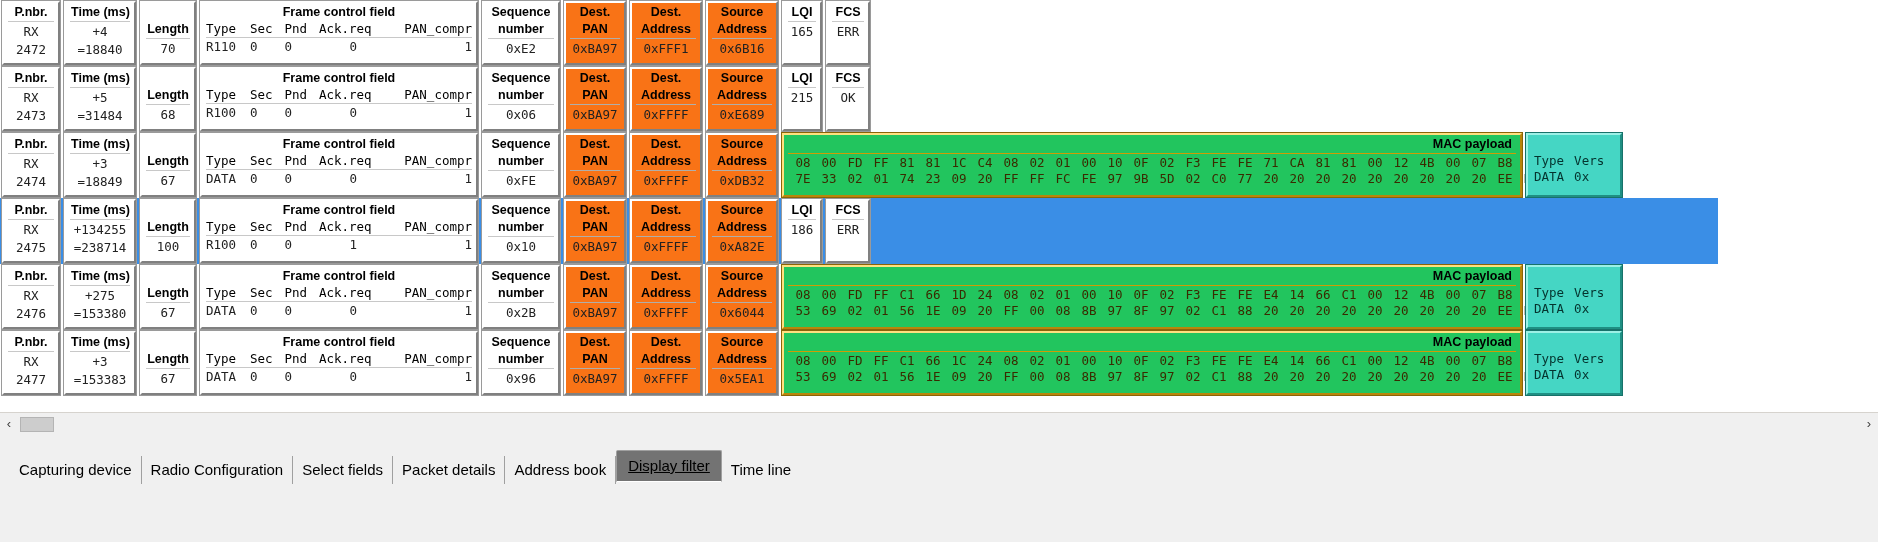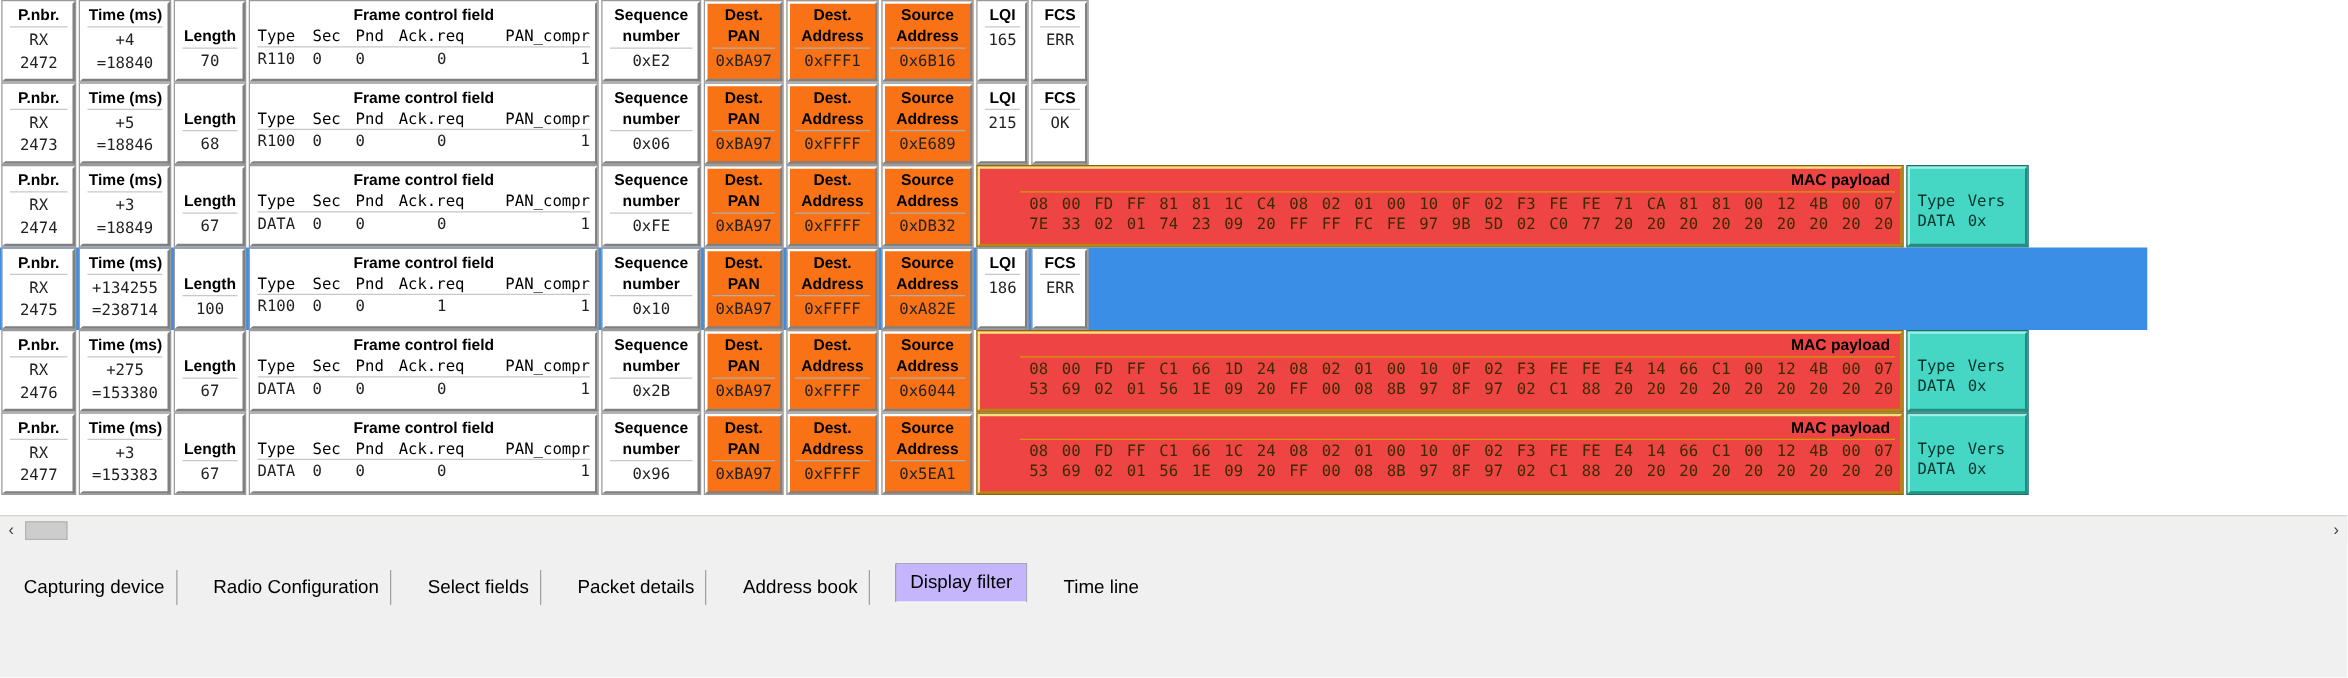--- a/index.html
+++ b/index.html
@@ -38,21 +38,21 @@
     outline:1px solid #9a9a9a;
     background:#f97316;
     margin-right:4px;
     display:flex;
     flex-direction:column;
     align-items:stretch;
     flex:0 0 auto;
     position:relative;
   }
   .panel.white { background:#ffffff; }
-  .panel.amber { background:#ef4444; border-color:#b8860b; border-top-color:#ffe080; border-left-color:#ffe080; outline-color:#8a6508;padding-left:28px;}
+  .panel.amber { background:#22c55e; border-color:#b8860b; border-top-color:#ffe080; border-left-color:#ffe080; outline-color:#8a6508;}
   .panel.teal  { background:#45D6C4; border-color:#1f8f83; border-top-color:#9cf0e6; border-left-color:#9cf0e6; outline-color:#17726a;}
 
   .p-head {
     font-size:12.5px;
     font-weight:bold;
     color:#000;
     text-align:center;
     padding:2px 5px 1px 5px;
     line-height:14px;
   }
@@ -158,39 +158,40 @@
   }
 
   
   .tabbar {
     position:relative;
     width:1878px; height:108px;
     background:#f0f0f0;
     padding-top:22px;
     padding-left:10px;
   }
-  .tabstrip { display:flex; align-items:flex-end; height:28px;gap:20px; }
+  .tabstrip { display:flex; align-items:flex-end; height:28px; }
   .tab {
     font-size:15px;
     color:#000;
     padding:5px 9px 6px 9px;
     background:#f0f0f0;
     border-right:1px solid #a0a0a0;
     line-height:17px;
     position:relative;
     top:0;
   }
   .tab.active {
-    background:#c4b5fd;
+    background:#737373;
     border:1px solid #a0a0a0;
     border-bottom:1px solid #ffffff;
     border-radius:2px 2px 0 0;
     padding:6px 11px 7px 11px;
     top:-2px;
     z-index:2;
+    text-decoration:underline;
   }
   .tab.last { border-right:none; }
 </style>
 </head>
 <body>
 
 <div class="packet-list">
     <div class="packet-row">
       <div class="panel white col-pnbr">
         <div class="p-head">P.nbr.</div>
@@ -266,21 +267,21 @@
       <div class="panel white col-pnbr">
         <div class="p-head">P.nbr.</div>
         <div class="p-sep"></div>
         <div class="p-val">RX</div>
         <div class="p-val">2473</div>
       </div>
       <div class="panel white col-time">
         <div class="p-head">Time (ms)</div>
         <div class="p-sep"></div>
         <div class="p-val">+5</div>
-        <div class="p-val">=18846</div>
+        <div class="p-val">=31484</div>
       </div>
       <div class="panel white col-len">
         <div class="p-head">Length</div>
         <div class="p-sep"></div>
         <div class="p-val">68</div>
       </div>
       <div class="panel white col-fcf">
         <div class="p-head">Frame control field</div>
         <div class="fcf-cols hdr">
           <span class="f-type">Type</span>

